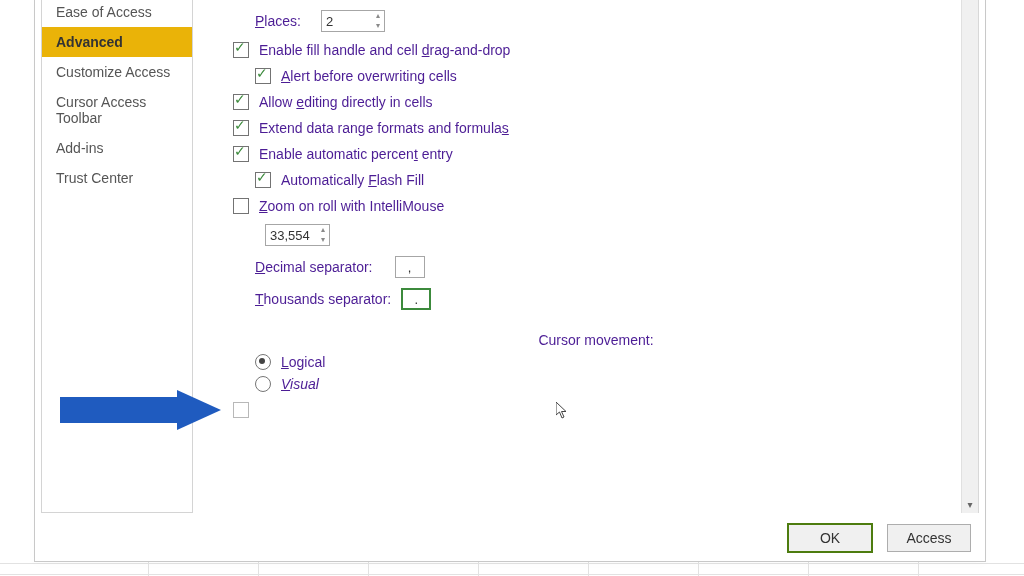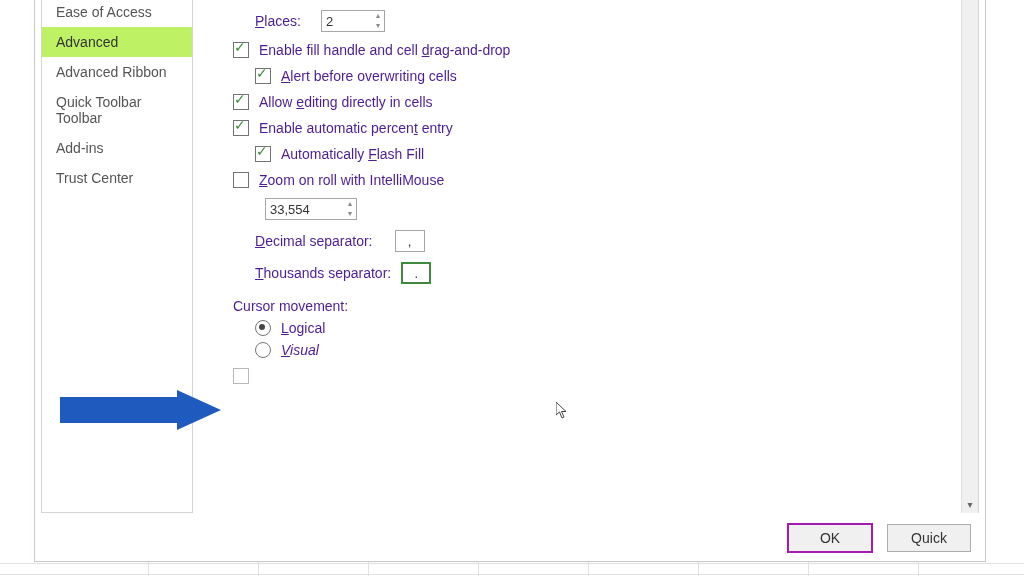--- a/index.html
+++ b/index.html
@@ -47,22 +47,23 @@
     background:#fff;
     box-sizing:border-box;
   }
   .side-item {
     padding: 7px 10px 7px 14px;
     color:#555;
     cursor:default;
     font-size:14px;
   }
   .side-item.selected {
-    background:#bef264;
+    background:#eab308;
     color:#333;
+    font-weight:bold;
   }
   .content-wrap {
     position:absolute;
     left:168px; top:0;
     right:6px;
     height:516px;
     box-sizing:border-box;
   }
   .content {
     position:absolute;
@@ -154,21 +155,21 @@
     display:flex; justify-content:flex-end; align-items:center;
     padding-right:14px; gap:14px;
     box-sizing:border-box;
   }
   .btn-flat {
     min-width:82px; height:26px;
     border:1px solid #adadad; background:#f0f0f0;
     display:flex; align-items:center; justify-content:center;
     font-size:14px; color:#333; cursor:default;
   }
-  .btn-flat.primary { border:2px solid #a21caf; }
+  .btn-flat.primary { border:2px solid #4d7c0f; }
   .underline-letter { text-decoration: underline; }
 
   
   .arrow {
     position:absolute;
     left:60px; top:390px;
     width:170px; height:40px;
     z-index:50;
     pointer-events:none;
   }
@@ -206,22 +207,22 @@
   <div class="sheet-lines-v" style="left:808px;"></div>
   <div class="sheet-lines-v" style="left:918px;"></div>
   <div class="sheet-lines-h" style="top:574px;"></div>
 
   <div class="dialog">
     <div class="dialog-body">
 
       <div class="sidebar">
         <div class="side-item">Ease of Access</div>
         <div class="side-item selected">Advanced</div>
-        <div class="side-item">Advanced Ribbon</div>
-        <div class="side-item">Quick Toolbar Toolbar</div>
+        <div class="side-item">Customize Access</div>
+        <div class="side-item">Cursor Access Toolbar</div>
         <div class="side-item">Add-ins</div>
         <div class="side-item">Trust Center</div>
       </div>
 
       <div class="content-wrap">
         <div class="content">
 
           <div class="row indent1" style="margin-top:8px;">
             <span class="lbl">
               <span class="underline-letter">P</span>laces:
@@ -242,20 +243,24 @@
           <div class="row indent1">
             <span class="chk checked"></span>
             <span class="lbl"><span class="underline-letter">A</span>lert before overwriting cells</span>
           </div>
 
           <div class="row">
             <span class="chk checked"></span>
             <span class="lbl">Allow <span class="underline-letter">e</span>diting directly in cells</span>
           </div>
 
+          <div class="row">
+            <span class="chk checked"></span>
+            <span class="lbl">Extend data range formats and formula<span class="underline-letter">s</span></span>
+          </div>
 
           <div class="row">
             <span class="chk checked"></span>
             <span class="lbl">Enable automatic percen<span class="underline-letter">t</span> entry</span>
           </div>
 
 
           <div class="row indent1">
             <span class="chk checked"></span>
             <span class="lbl">Automatically <span class="underline-letter">F</span>lash Fill</span>
@@ -263,40 +268,40 @@
 
           <div class="row">
             <span class="chk"></span>
             <span class="lbl"><span class="underline-letter">Z</span>oom on roll with IntelliMouse</span>
           </div>
 
 
           <div class="row indent1">
             <span style="width:10px;"></span>
             <span class="spinner">
-              <input class="txtfield" style="width: 92px;" value="33,554">
+              <input class="txtfield" style="width: 65px;" value="33,554">
               <span class="s-up">▴</span>
               <span class="s-down">▾</span>
             </span>
           </div>
 
 
           <div class="row indent1">
             <span class="lbl"><span class="underline-letter">D</span>ecimal separator:</span>
             <span style="width:22px;"></span>
             <input class="txtfield" style="width: 30px; text-align: center;" value=",">
           </div>
 
           <div class="row indent1">
             <span class="lbl"><span class="underline-letter">T</span>housands separator:</span>
             <span style="width:10px;"></span>
             <input class="txtfield hl" style="width: 30px; text-align: center;" value=".">
           </div>
 
-          <div class="row" style="margin-top:4px;">
+          <div class="row" style="margin-top:12px;justify-content:center;">
             <span class="lbl">Cursor movement:</span>
           </div>
           <div class="row indent1" style="padding-top:1px;padding-bottom:3px;">
             <span class="radio on"></span>
             <span class="lbl"><span class="underline-letter">L</span>ogical</span>
           </div>
           <div class="row indent1" style="padding-top:3px;font-style:italic;">
             <span class="radio"></span>
             <span class="lbl"><span class="underline-letter">V</span>isual</span>
           </div>
@@ -309,21 +314,21 @@
 
         <div class="scrollbar">
           <div class="btn down">▾</div>
         </div>
       </div>
 
     </div>
 
     <div class="footer">
       <div class="btn-flat primary">OK</div>
-      <div class="btn-flat">Quick</div>
+      <div class="btn-flat">Access</div>
     </div>
   </div>
 
   <div class="arrow">
     <div class="shaft"></div>
     <div class="head"></div>
   </div>
 
   <svg class="cursor" viewBox="0 0 13 17">
     <path d="M0 0 L0 13 L3.5 10 L6 16 L8 15 L5.5 9.5 L10 9.5 Z" fill="#fff" stroke="#444" stroke-width="1"></path>

